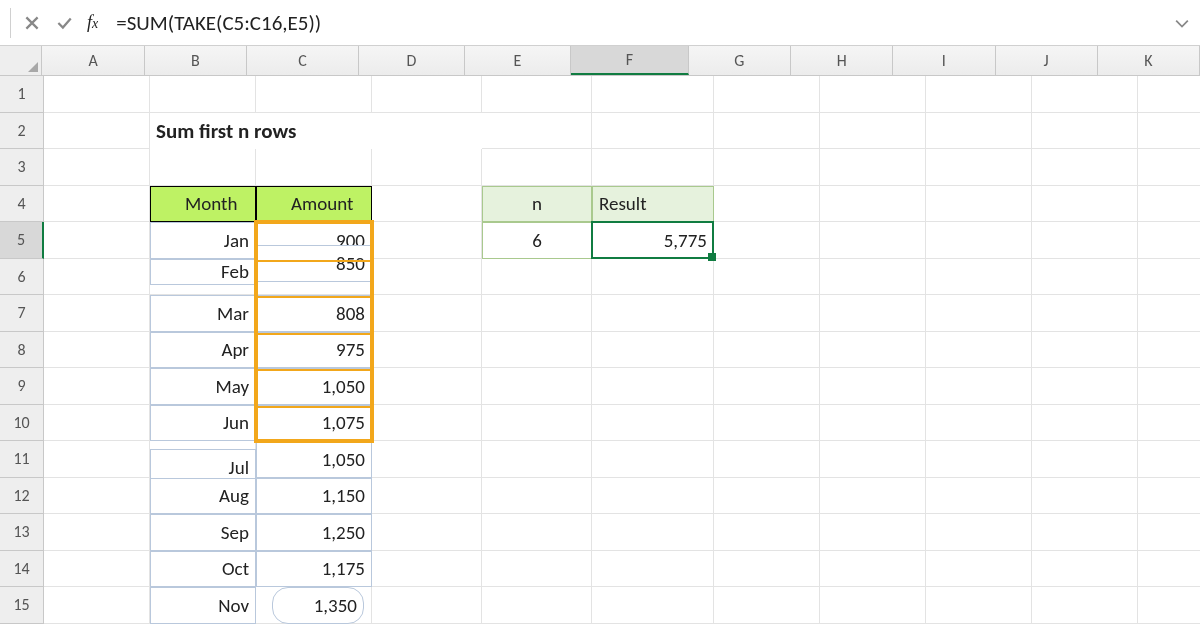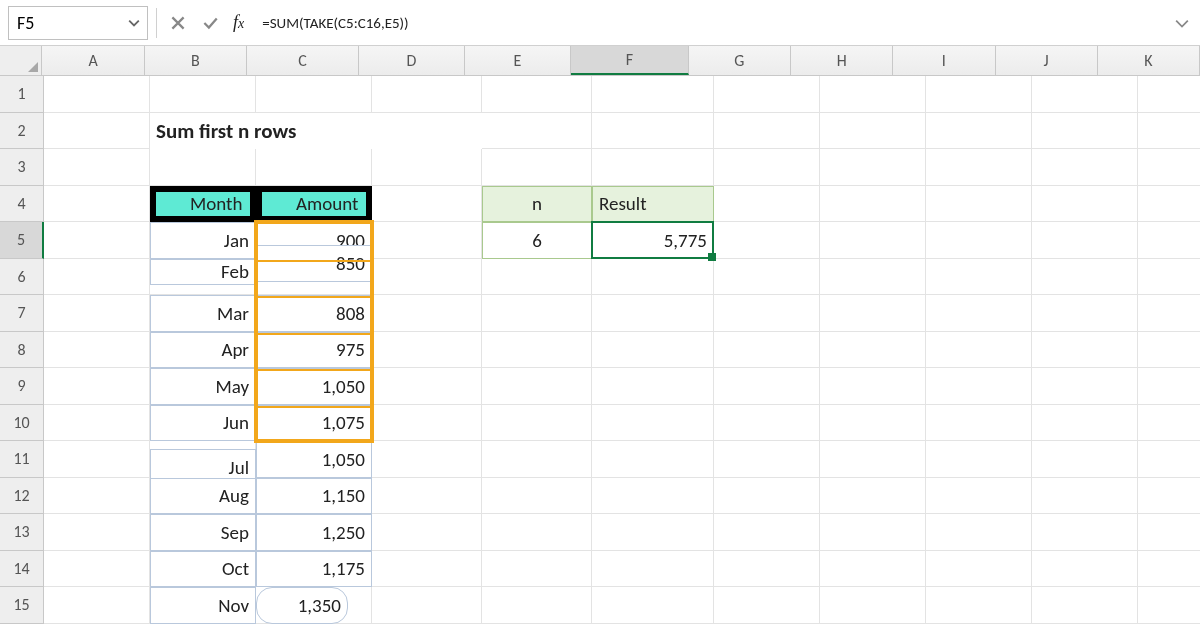--- a/index.html
+++ b/index.html
@@ -52,21 +52,21 @@
     font-family: 'Cambria Math', 'Times New Roman', serif;
     font-size: 18px;
     color: #222;
     padding: 0 4px;
   }
   .formula-input {
     flex: 1;
     height: 34px;
     border: none;
     outline: none;
-    font-size: 15px;
+    font-size: 21px;
     font-family: Calibri, Arial, sans-serif;
     color: #222;
     padding-left: 8px;
   }
   .fb-expand {
     width: 20px; height: 20px;
     display: flex; align-items: center; justify-content: center;
     color: #8a8a8a;
   }
   .fb-expand svg { width: 14px; height: 14px; }
@@ -149,22 +149,22 @@
 
   .cell.right { justify-content: flex-end; }
   .cell.center { justify-content: center; }
 
   .title-cell {
     font-weight: 600;
     font-size: 21px;
   }
 
   .tbl-header {
-    background: #5eead4;
-    border: 6px solid #000000;
+    background: #bef264;
+    border: 1px solid #000000;
     font-weight: 500;
     padding-left: 34px;
   }
   .tbl-cell {
     border: 1px solid #b9c8dc;
     background: #fff;
   }
 
   .result-header {
     background: #e6f2dd;
@@ -202,28 +202,20 @@
     right: -4px; bottom: -4px;
     width: 8px; height: 8px;
     background: #107c41;
   }
 
 </style>
 </head>
 <body>
 
 <div class="formula-bar">
-  <div class="name-box">
-    <span>F5</span>
-    <span class="chev">
-      <svg viewBox="0 0 10 10">
-          <path d="M1 3 L5 7 L9 3" fill="none" stroke="#666" stroke-width="1.5"></path>
-        </svg>
-    </span>
-  </div>
   <div class="fb-sep"></div>
   <div class="fb-icon">
     <svg viewBox="0 0 16 16">
         <path d="M3 3 L13 13 M13 3 L3 13" stroke="#888" stroke-width="2" fill="none"></path>
       </svg>
   </div>
   <div class="fb-icon">
     <svg viewBox="0 0 16 16">
         <path d="M3 8 L7 12 L14 4" stroke="#888" stroke-width="2" fill="none"></path>
       </svg>
@@ -458,21 +450,21 @@
         <div class="cell tbl-cell right" style="left: 212px; top: 328.5px; width: 116px; height: 36.5px;">1,075</div>
         <div class="cell tbl-cell right" style="left: 106px; top: 365px; width: 106px; height: 36.5px; margin-top: 8px;">Jul</div>
         <div class="cell tbl-cell right" style="left: 212px; top: 365px; width: 116px; height: 36.5px;">1,050</div>
         <div class="cell tbl-cell right" style="left: 106px; top: 401.5px; width: 106px; height: 36.5px;">Aug</div>
         <div class="cell tbl-cell right" style="left: 212px; top: 401.5px; width: 116px; height: 36.5px;">1,150</div>
         <div class="cell tbl-cell right" style="left: 106px; top: 438px; width: 106px; height: 36.5px;">Sep</div>
         <div class="cell tbl-cell right" style="left: 212px; top: 438px; width: 116px; height: 36.5px;">1,250</div>
         <div class="cell tbl-cell right" style="left: 106px; top: 474.5px; width: 106px; height: 36.5px;">Oct</div>
         <div class="cell tbl-cell right" style="left: 212px; top: 474.5px; width: 116px; height: 36.5px;">1,175</div>
         <div class="cell tbl-cell right" style="left: 106px; top: 511px; width: 106px; height: 36.5px;">Nov</div>
-        <div class="cell tbl-cell right" style="left: 212px; top: 511px; width: 92px; height: 36.5px; border-radius: 16px;">1,350</div>
+        <div class="cell tbl-cell right" style="left: 228px; top: 511px; width: 92px; height: 36.5px; border-radius: 16px;">1,350</div>
         <div class="cell result-header center" style="left: 438px; top: 109.5px; width: 110px; height: 36.5px;">n</div>
         <div class="cell result-header " style="left: 548px; top: 109.5px; width: 122px; height: 36.5px;">Result</div>
         <div class="cell result-cell center" style="left: 438px; top: 146px; width: 110px; height: 36.5px;">6</div>
         <div class="cell result-cell right" style="left: 548px; top: 146px; width: 122px; height: 36.5px;">5,775</div>
         <div class="orange-box" style="left: 210px; top: 144px; width: 120px; height: 223px;">
           <div class="orange-row-line" style="top: 35.5px;"></div>
           <div class="orange-row-line" style="top: 72px;"></div>
           <div class="orange-row-line" style="top: 108.5px;"></div>
           <div class="orange-row-line" style="top: 145px;"></div>
           <div class="orange-row-line" style="top: 181.5px;"></div>

